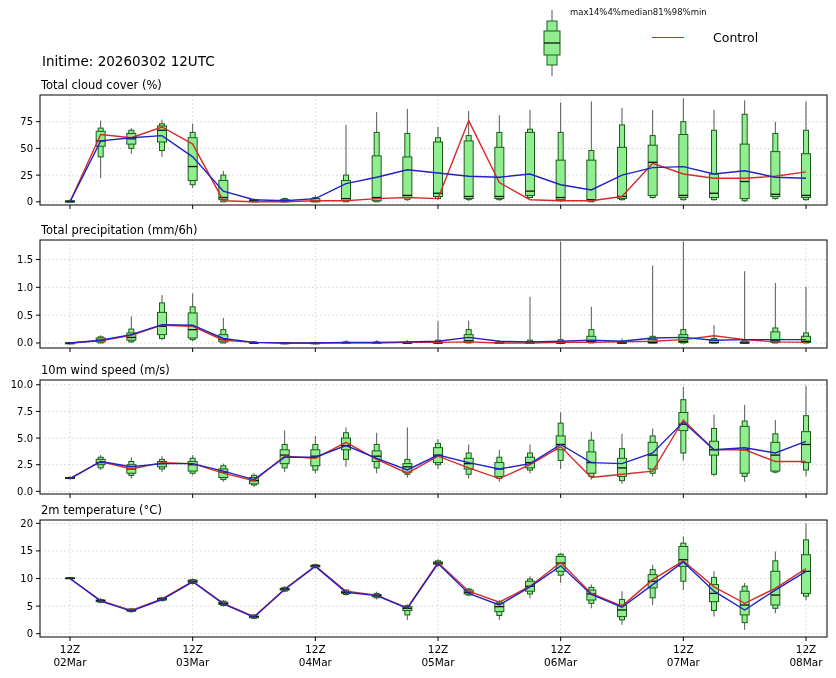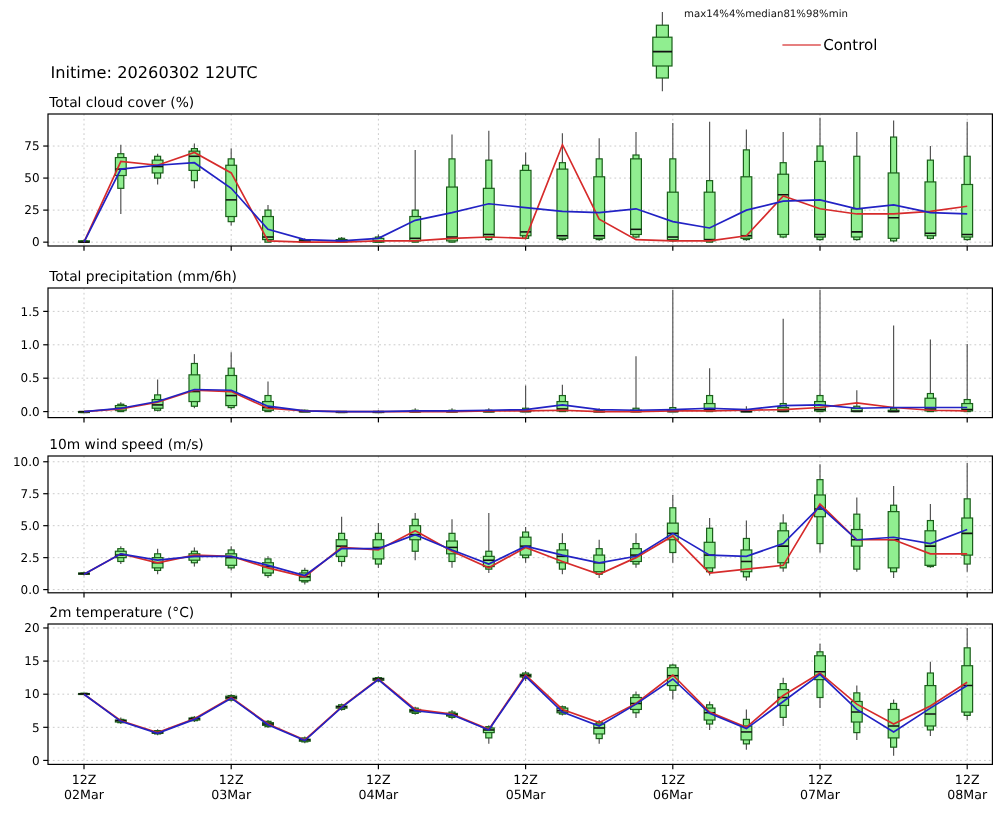--- a/index.html
+++ b/index.html
@@ -2,21 +2,21 @@
 <html><head>
 <meta charset="utf-8">
 <style>
   html,body{margin:0;padding:0;background:#ffffff;}
   body{font-family:"DejaVu Sans","Liberation Sans",sans-serif;color:#000;}
   .app{position:relative;width:836px;height:678px;background:#fff;overflow:hidden;}
   .header{position:absolute;left:42px;top:6px;font-size:13.5px;line-height:22px;white-space:pre;}
   .box-legend{position:absolute;left:540px;top:8px;display:flex;gap:6px;}
   .box-legend .labels{display:flex;font-size:8.5px;line-height:9.7px;color:#111;}
   .line-legend{position:absolute;left:652px;top:24px;font-size:12.5px;}
-  .line-legend .row{display:flex;align-items:center;height:27px;gap:2px;}
+  .line-legend .row{display:flex;align-items:center;height:27px;gap:29px;}
   .swatch{display:inline-block;width:32px;height:0;border-top:1.6px solid #000;}
   #charts{position:absolute;left:0;top:0;}
 </style>
 </head>
 <body>
 
 <div class="app">
 
   <svg id="charts" width="836" height="678">
       <g>

